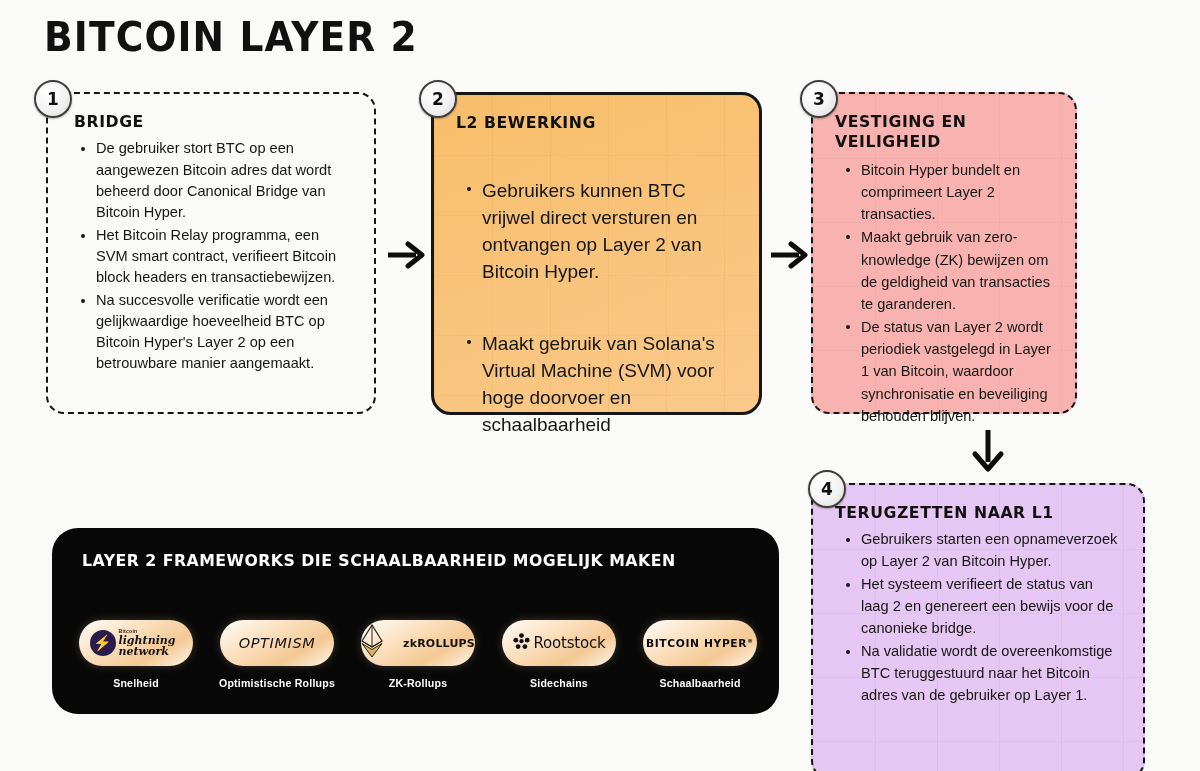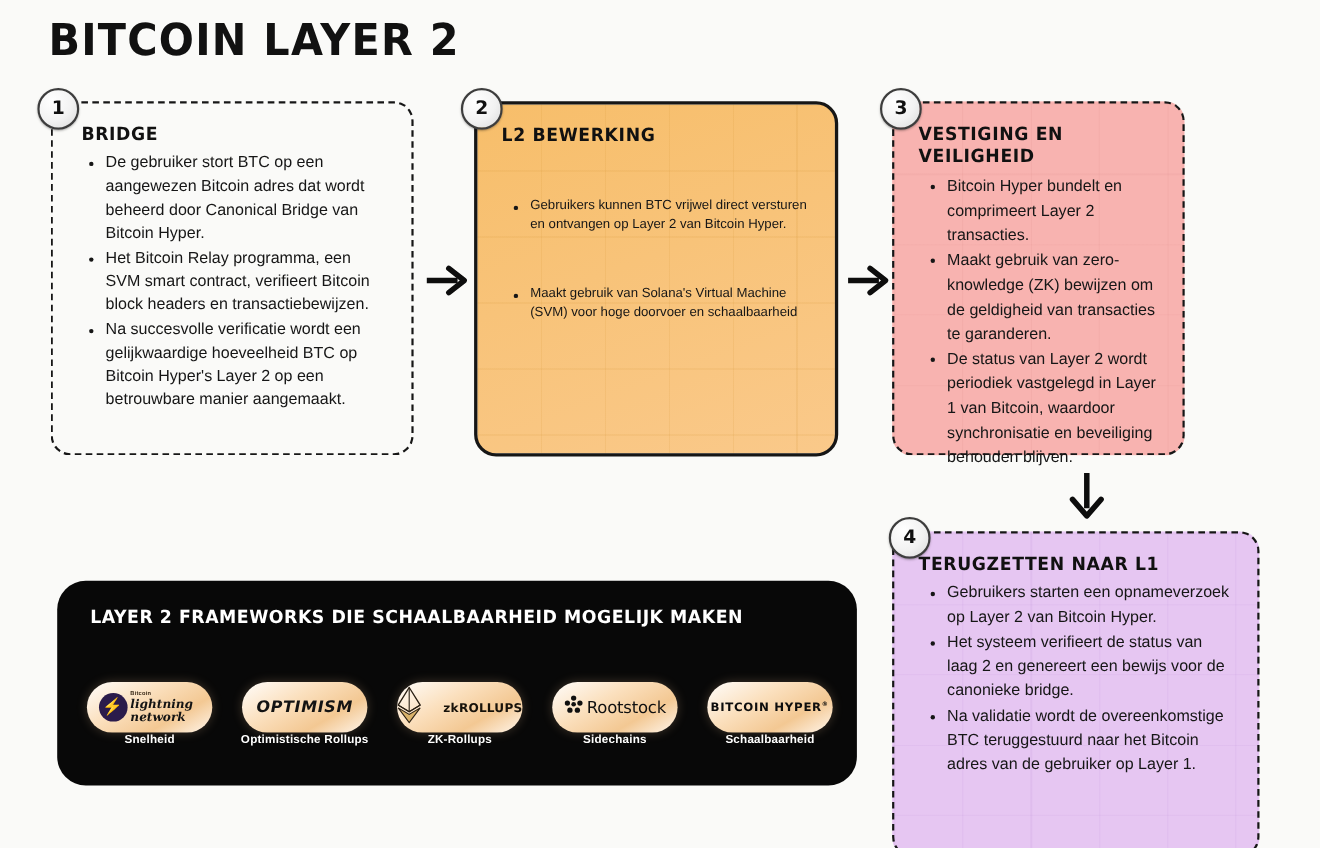--- a/index.html
+++ b/index.html
@@ -87,21 +87,21 @@
     margin-bottom: 1px;
   }
   .bullets li::before {
     content: "";
     position: absolute;
     left: 7px; top: 9px;
     width: 4px; height: 4px;
     border-radius: 50%;
     background: #161616;
   }
-  .card-2 .bullets li { line-height: 1.42; font-size: 12px; margin-top: 45px; }
+  .card-2 .bullets li { line-height: 1.42; font-size: 19px; margin-top: 45px; }
   .card-3 .bullets li { line-height: 1.52; }
   .card-4 .bullets li { line-height: 1.50; }
 
   
   .step-badge {
     position: absolute;
     width: 38px; height: 38px;
     border-radius: 50%;
     background: radial-gradient(circle at 34% 30%, #ffffff 0%, #f2f2f2 55%, #d9d9d9 100%);
     border: 2.5px solid #3d3d3d;
@@ -165,20 +165,21 @@
     border-radius: 24px;
     background: linear-gradient(150deg, #FFFDFB 0%, #FBE0BE 38%, #F3C893 70%, #FFF6EC 100%);
     display: flex;
     align-items: center;
     justify-content: center;
     box-shadow: 0 0 10px rgba(255,210,160,.22);
     overflow: hidden;
     position: relative;
   }
   .chip-caption {
+    margin-top: 11px;
     color: #ffffff;
     font-size: 10.6px;
     font-weight: 700;
     letter-spacing: 0.2px;
     white-space: nowrap;
   }
 
   
   .ln-wrap { display: flex; align-items: center; gap: 3px; transform: translateX(-1px); }
   .ln-circle {
@@ -195,21 +196,21 @@
     font-size: 11px;
     line-height: 1.0;
     color: #141414;
     text-align: left;
   }
   .ln-top { font-size: 5.2px; font-weight: 700; color: #3a2a18; letter-spacing: .2px;
             font-family: "Liberation Sans", sans-serif; font-style: normal; margin-bottom: 1px; }
 
   .optimism-text {
     font-family: "DejaVu Sans", sans-serif;
-    font-style: italic; font-weight: 700;
+    font-style: italic; font-weight: 400;
     font-size: 14.5px; letter-spacing: 0.6px; color: #131313;
   }
   .zk-wrap { display: flex; align-items: center; gap: 20px; }
   .zk-text { font-family: "DejaVu Sans", sans-serif; font-weight: 700; font-size: 11px; color: #17120a; letter-spacing: .2px; }
   .rootstock-wrap { display: flex; align-items: center; gap: 4px; text-align: right; }
   .rootstock-text { font-family: "DejaVu Sans", sans-serif; font-weight: 400; font-size: 15px; color: #101010; letter-spacing: -.2px; }
   .bh-text {
     font-family: "DejaVu Sans", sans-serif; font-weight: 700;
     font-size: 10.5px; letter-spacing: .6px; color: #0d0d0d;
     transform: scaleX(1.02);

